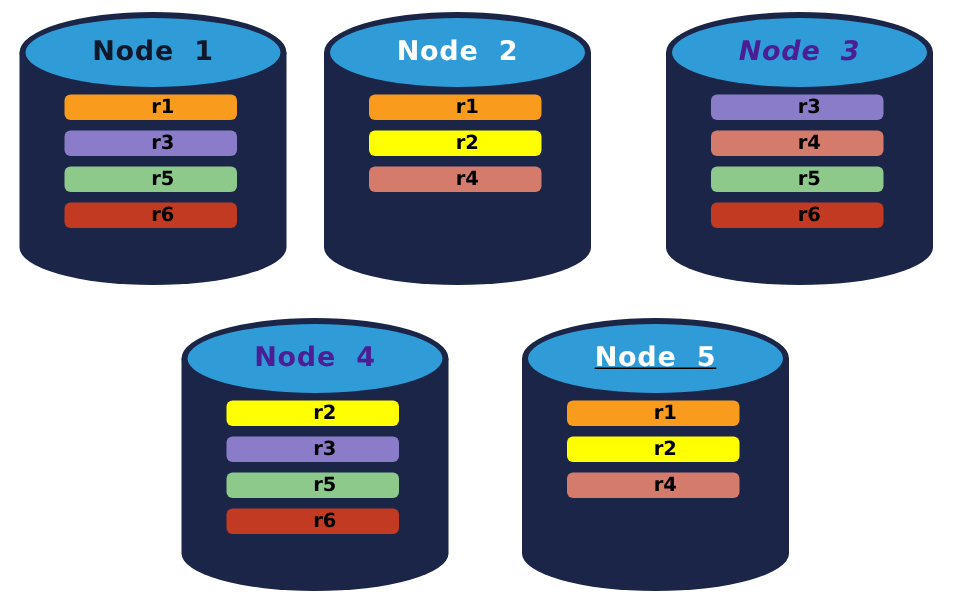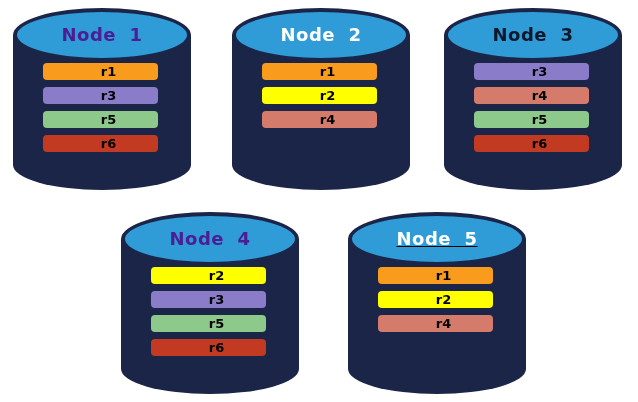--- a/index.html
+++ b/index.html
@@ -70,34 +70,34 @@
     padding-left: 16px;
   }
   .bar-label {
     color: #000000;
     font-size: 13px;
     font-weight: bold;
     line-height: 17px;
   }
   
   .node-1 { left: 13px;  top: 8px;   }
-  .node-2 { left: 232px; top: 8px;   }
+  .node-2 { left: 216px; top: 8px;   }
   .node-3 { left: 444px; top: 8px;   }
   .node-4 { left: 121px; top: 212px; }
   .node-5 { left: 348px; top: 212px; }
 </style>
 </head>
 <body>
 
 <div class="canvas">
 
   <div class="node node-1">
     <div class="cyl-body" style="background-color: rgb(27, 37, 72);"></div>
     <div class="cyl-top" style="background-color: rgb(47, 156, 216); border-color: rgb(27, 37, 72);">
-      <span class="node-title" style="color: #4c1d95;">Node  1</span>
+      <span class="node-title" style="color: #0f172a;">Node  1</span>
     </div>
     <div class="bars">
       <div class="bar" style="background-color: rgb(249, 155, 28);">
         <span class="bar-label" style="color: rgb(0, 0, 0);">r1</span>
       </div>
       <div class="bar" style="background-color: rgb(138, 124, 200);">
         <span class="bar-label" style="color: rgb(0, 0, 0);">r3</span>
       </div>
       <div class="bar" style="background-color: rgb(140, 201, 138);">
         <span class="bar-label" style="color: rgb(0, 0, 0);">r5</span>
@@ -122,21 +122,21 @@
       </div>
       <div class="bar" style="background-color: rgb(213, 123, 108);">
         <span class="bar-label" style="color: rgb(0, 0, 0);">r4</span>
       </div>
     </div>
   </div>
 
   <div class="node node-3">
     <div class="cyl-body" style="background-color: rgb(27, 37, 72);"></div>
     <div class="cyl-top" style="background-color: rgb(47, 156, 216); border-color: rgb(27, 37, 72);">
-      <span class="node-title" style="color: #0f172a;">Node  3</span>
+      <span class="node-title" style="color: #4c1d95; font-style: italic;">Node  3</span>
     </div>
     <div class="bars">
       <div class="bar" style="background-color: rgb(138, 124, 200);">
         <span class="bar-label" style="color: rgb(0, 0, 0);">r3</span>
       </div>
       <div class="bar" style="background-color: rgb(213, 123, 108);">
         <span class="bar-label" style="color: rgb(0, 0, 0);">r4</span>
       </div>
       <div class="bar" style="background-color: rgb(140, 201, 138);">
         <span class="bar-label" style="color: rgb(0, 0, 0);">r5</span>

